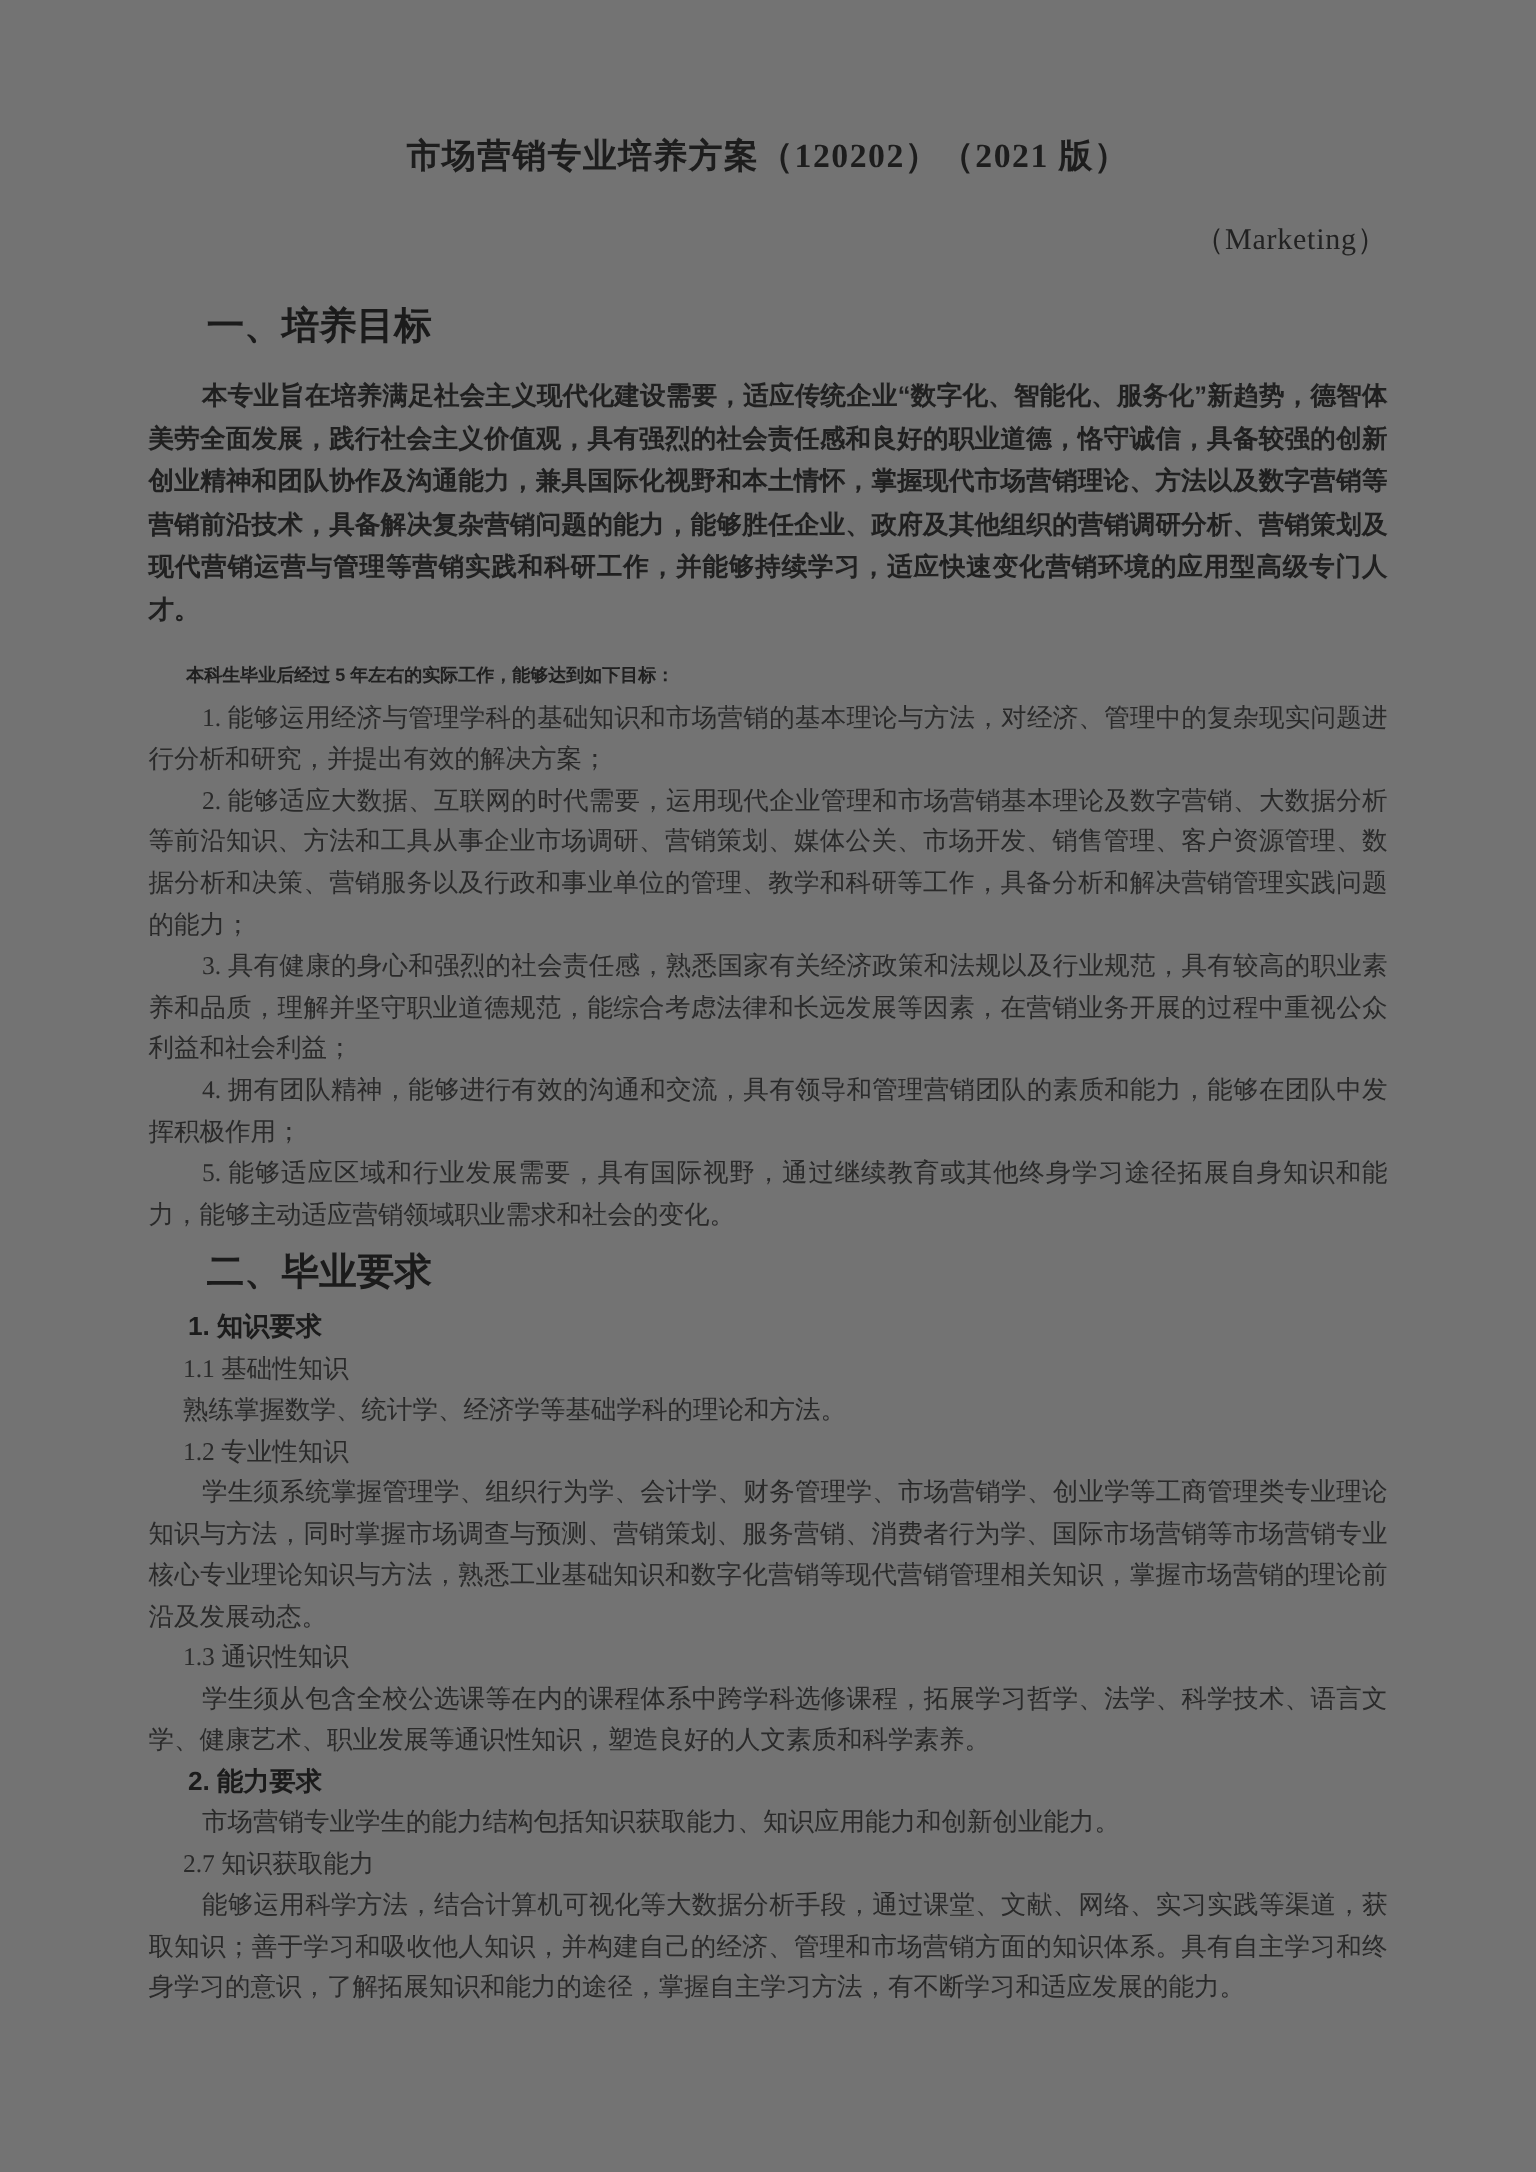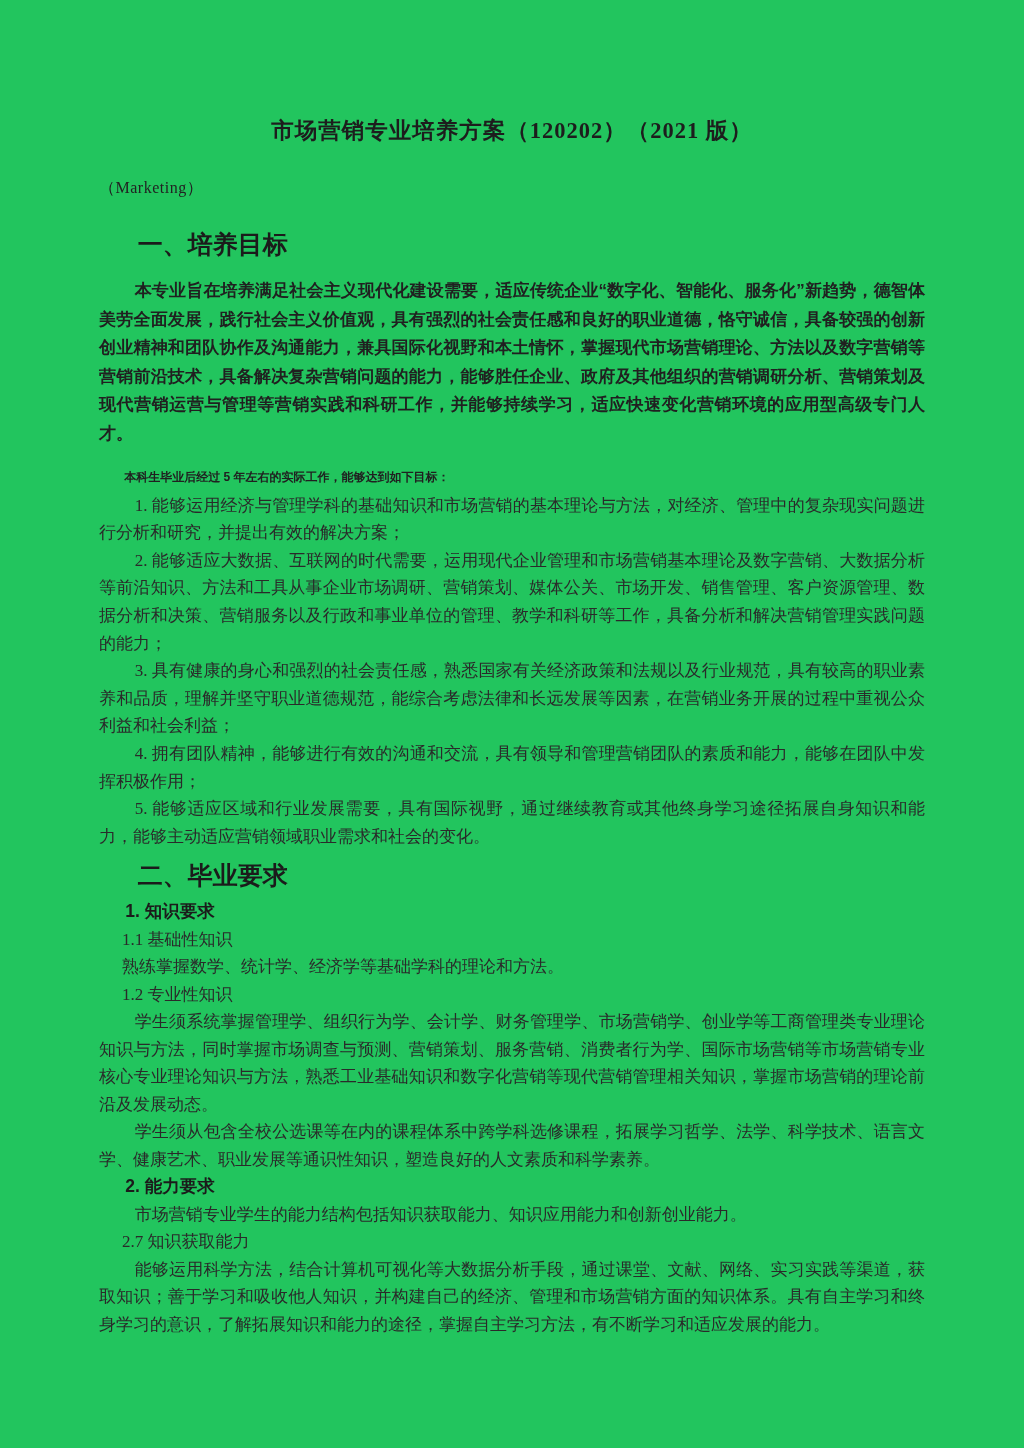--- a/index.html
+++ b/index.html
@@ -5,39 +5,39 @@
   html, body {
     margin: 0;
     padding: 0;
     background: #ffffff;
   }
   .page {
     position: relative;
     width: 1024px;
     height: 1448px;
     margin: 0 auto;
-    background: #22c55e;
+    background: #737373;
     box-sizing: border-box;
-    padding: 116px 99px 0 99px;
+    padding: 89px 99px 0 99px;
     overflow: hidden;
     font-family: "Liberation Serif", serif;
     color: #2a2a2a;
   }
   .doc-title {
     text-align: center;
     font-size: 22.5px;
     line-height: 30px;
     font-weight: bold;
     letter-spacing: 1px;
     color: #1d1d1d;
     margin: 0;
   }
   .doc-subtitle {
-    text-align: left;
-    font-size: 16px;
+    text-align: right;
+    font-size: 20px;
     line-height: 27px;
     letter-spacing: 0.5px;
     color: #222222;
     margin: 28px 0 0 0;
   }
   .h-sec {
     font-family: Liberation Sans, sans-serif;
     font-weight: bold;
     font-size: 25px;
     line-height: 26px;
@@ -114,20 +114,21 @@
   <div class="sec2">
 
     <p class="h-sub first">1. 知识要求</p>
 
     <p class="p ind1">1.1 基础性知识</p>
     <p class="p ind1">熟练掌握数学、统计学、经济学等基础学科的理论和方法。</p>
 
     <p class="p ind1">1.2 专业性知识</p>
     <p class="p ind2">学生须系统掌握管理学、组织行为学、会计学、财务管理学、市场营销学、创业学等工商管理类专业理论知识与方法，同时掌握市场调查与预测、营销策划、服务营销、消费者行为学、国际市场营销等市场营销专业核心专业理论知识与方法，熟悉工业基础知识和数字化营销等现代营销管理相关知识，掌握市场营销的理论前沿及发展动态。</p>
 
+    <p class="p ind1">1.3 通识性知识</p>
     <p class="p ind2">学生须从包含全校公选课等在内的课程体系中跨学科选修课程，拓展学习哲学、法学、科学技术、语言文学、健康艺术、职业发展等通识性知识，塑造良好的人文素质和科学素养。</p>
 
     <p class="h-sub">2. 能力要求</p>
 
     <p class="p ind2">市场营销专业学生的能力结构包括知识获取能力、知识应用能力和创新创业能力。</p>
 
     <p class="p ind1">2.7 知识获取能力</p>
     <p class="p ind2">能够运用科学方法，结合计算机可视化等大数据分析手段，通过课堂、文献、网络、实习实践等渠道，获取知识；善于学习和吸收他人知识，并构建自己的经济、管理和市场营销方面的知识体系。具有自主学习和终身学习的意识，了解拓展知识和能力的途径，掌握自主学习方法，有不断学习和适应发展的能力。</p>
 
   </div>

